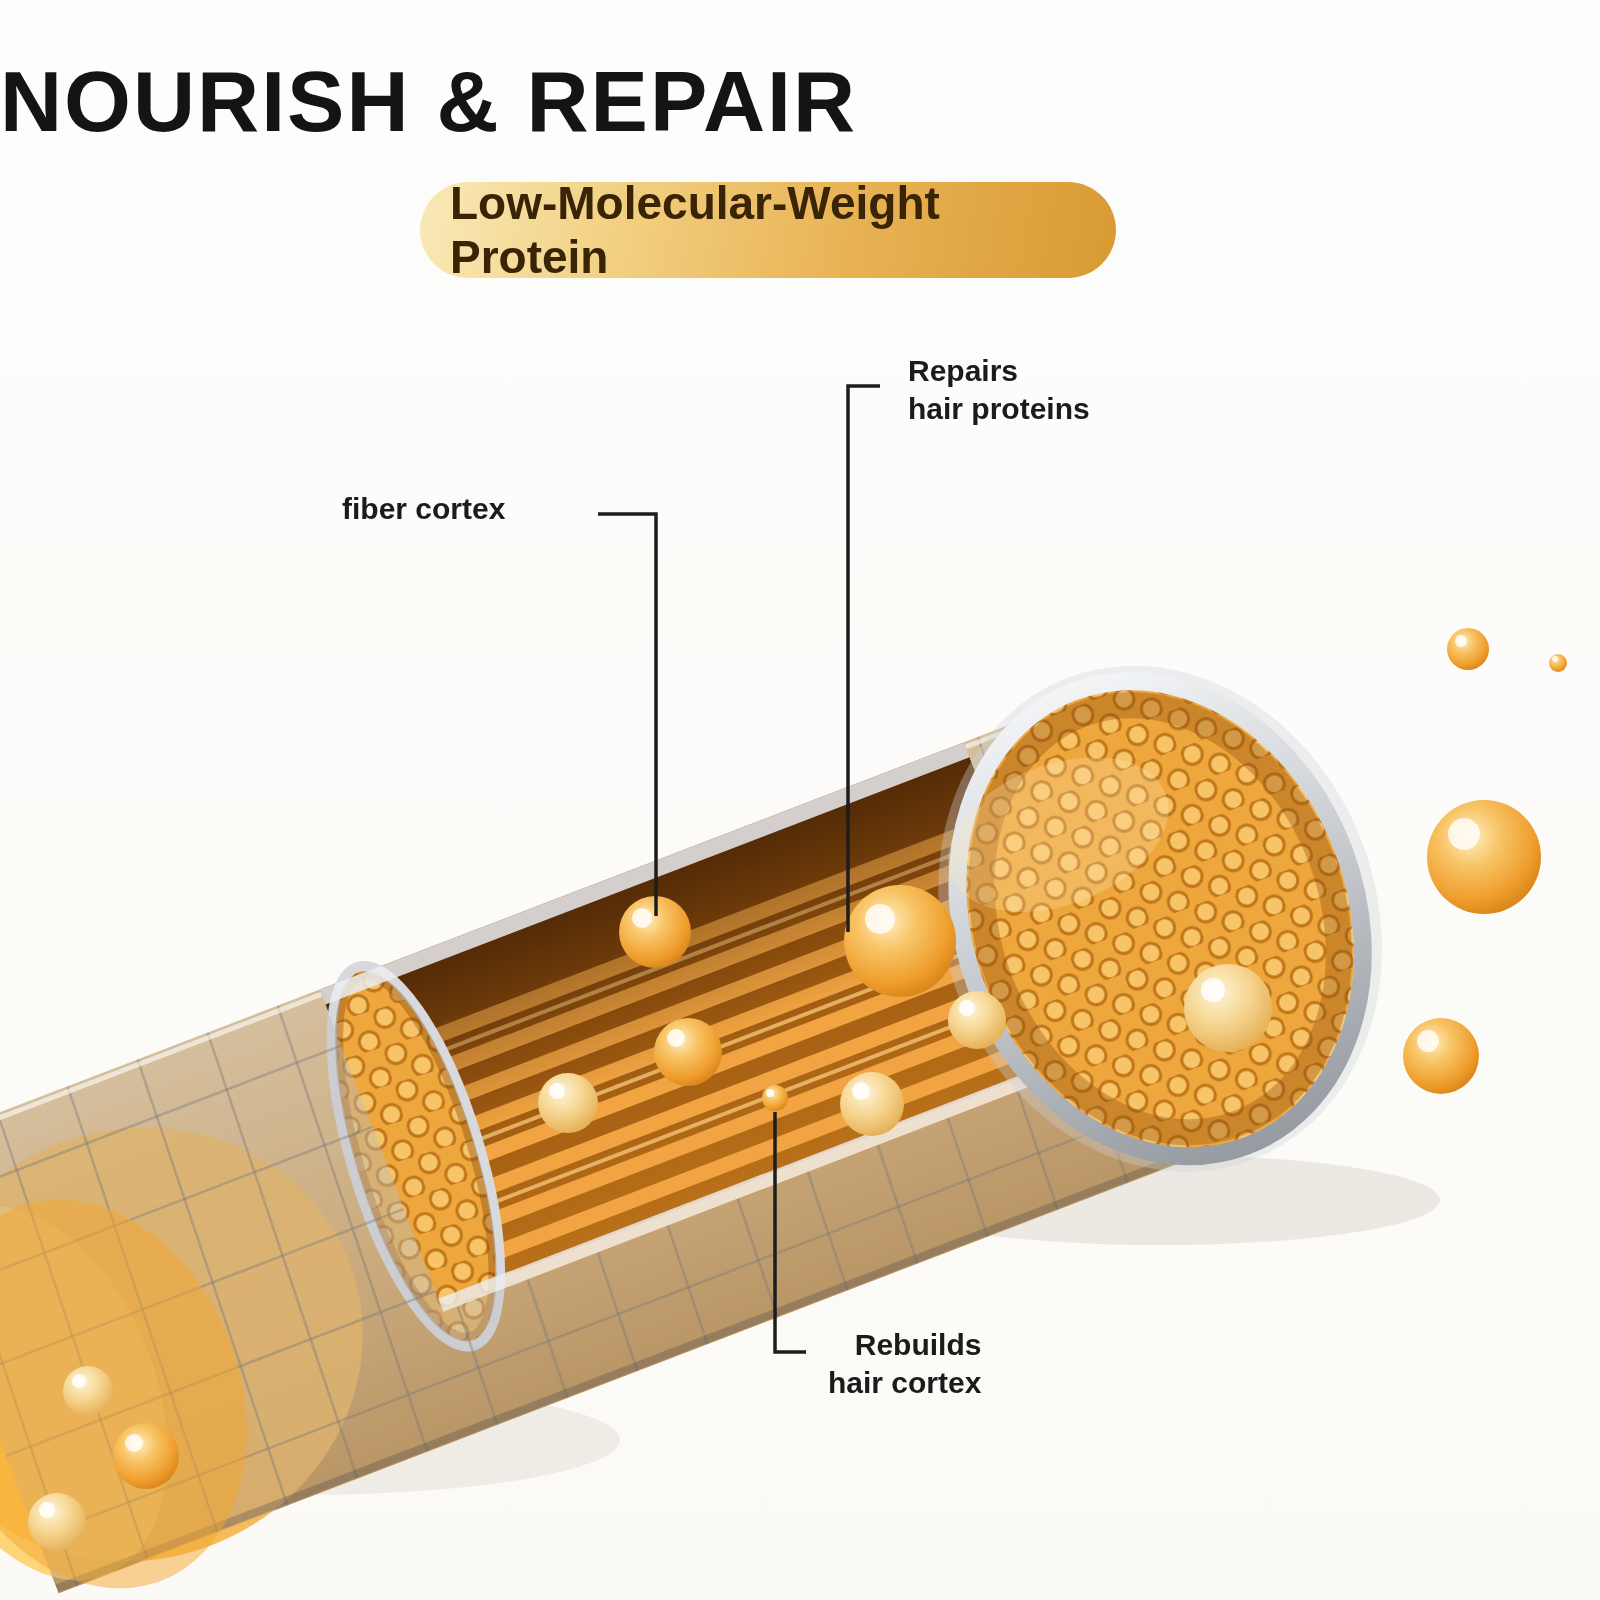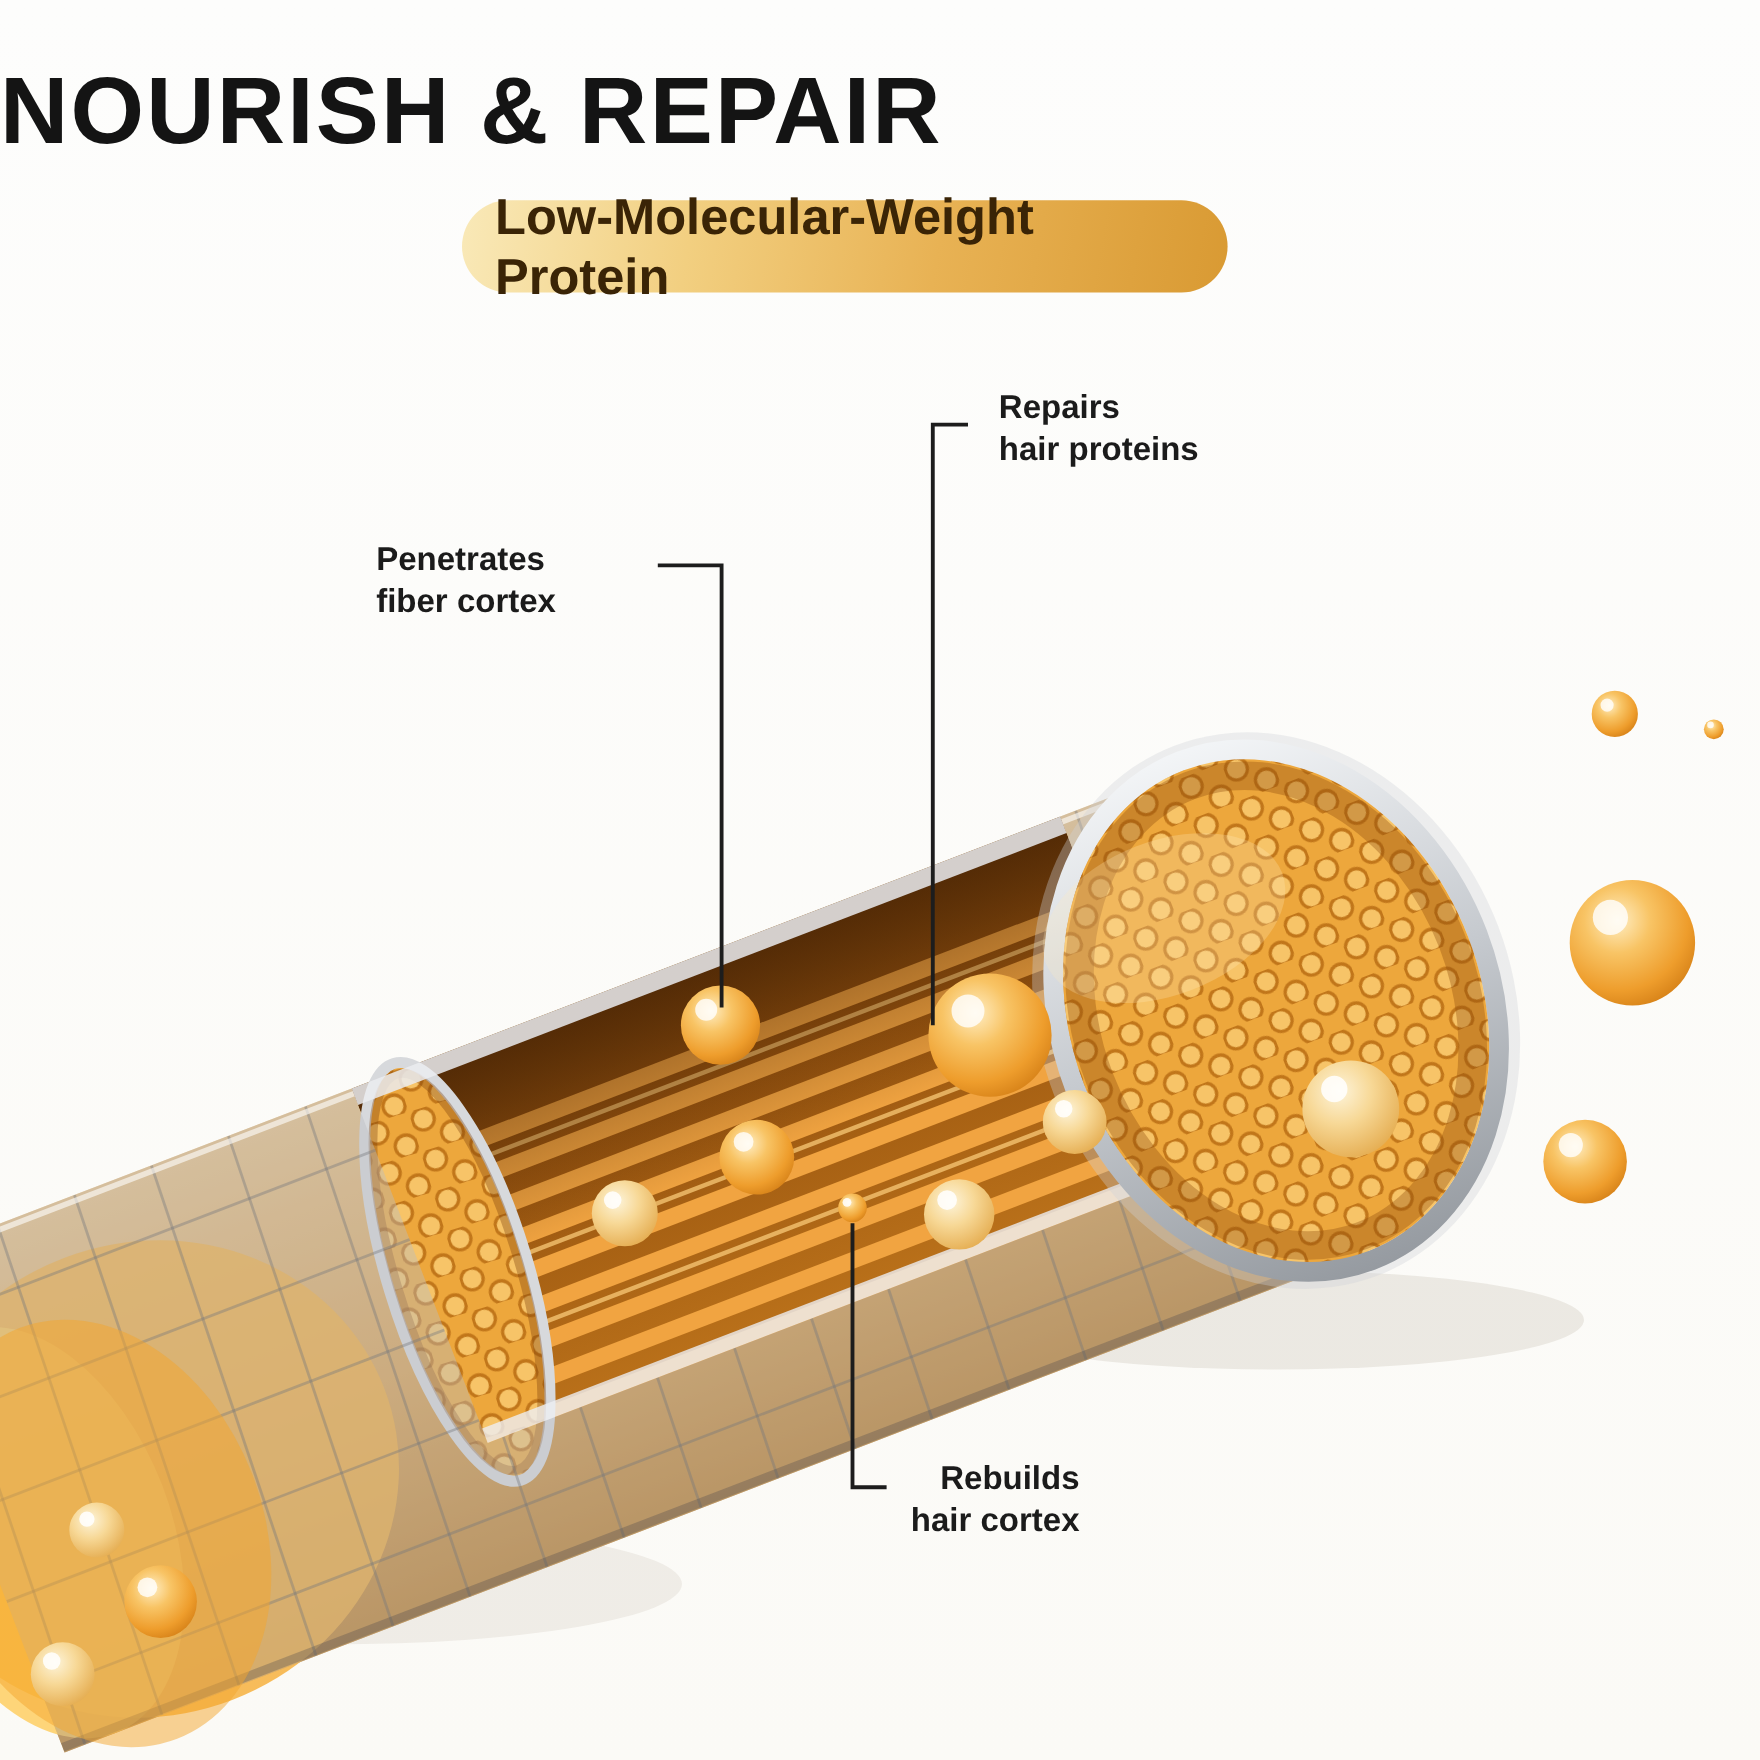--- a/index.html
+++ b/index.html
@@ -25,21 +25,21 @@
     font-size: 86px;
     font-weight: 800;
     letter-spacing: 2px;
     color: #141414;
   }
   .badge {
     position: absolute;
     top: 182px;
     left: 420px;
     width: 696px;
-    height: 84px;
+    height: 96px;
     border-radius: 48px;
     background: linear-gradient(100deg, #f9e9b8 0%, #f2cf80 30%, #e8b254 62%, #d99a33 100%);
     display: flex;
     align-items: center;
     justify-content: center;
     font-size: 46px;
     font-weight: 700;
     color: #3a2406;
     box-sizing: border-box;
     padding: 0 30px;
@@ -264,21 +264,20 @@
   <div class="badge">
     <span>Low-Molecular-Weight Protein</span>
   </div>
 
   <div class="callout callout-repairs">
     <span>Repairs</span>
     <span>hair proteins</span>
   </div>
 
   <div class="callout callout-penetrates">
-    <span>Penetrates</span>
     <span>fiber cortex</span>
   </div>
 
   <div class="callout callout-rebuilds">
     <span>Rebuilds</span>
     <span>hair cortex</span>
   </div>
 
 </div>
 

